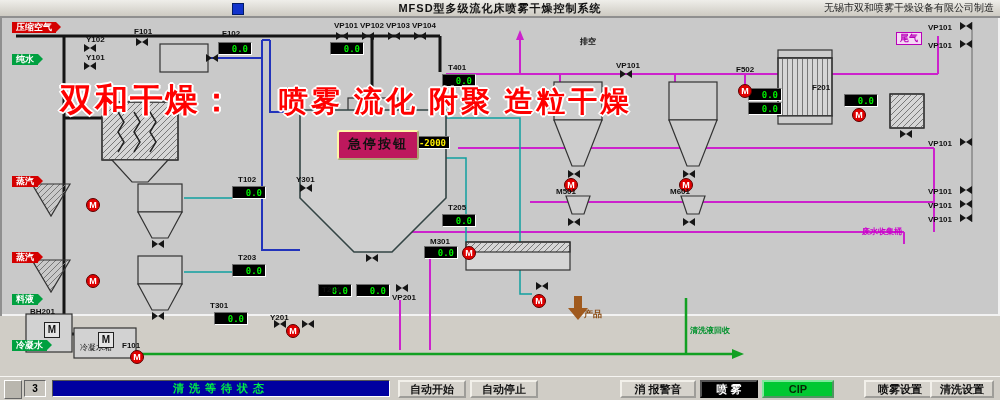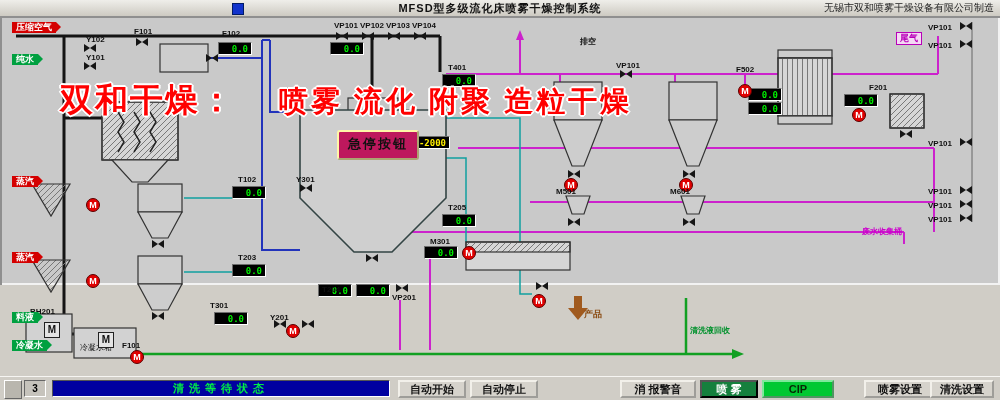--- a/index.html
+++ b/index.html
@@ -8,21 +8,21 @@
     -webkit-user-select:none;user-select:none;}
   
   .titlebar{position:absolute;left:0;top:0;right:0;height:16px;
     background:linear-gradient(#efeeea,#cdcac2);border-bottom:1px solid #9a978f;}
   .title{position:absolute;left:0;right:0;top:0;text-align:center;
     font-size:11px;font-weight:bold;color:#111;line-height:16px;letter-spacing:1px;}
   .company{position:absolute;right:6px;top:0;font-size:10px;color:#222;line-height:16px;}
   .app-icon{position:absolute;left:232px;top:3px;width:10px;height:10px;
     background:#1133cc;border:1px solid #001a66;}
   
-  .diagram{position:absolute;left:0;top:16px;width:1000px;height:269px;background:#c9c9c9;
+  .diagram{position:absolute;left:0;top:16px;width:1000px;height:300px;background:#c9c9c9;
     box-shadow:inset 2px 2px 0 #8f8f8f, inset -2px -2px 0 #f2f2f2;}
   .diagram svg{position:absolute;left:0;top:0;}
   .overlay{position:absolute;left:0;top:0;width:1000px;height:360px;}
   .lbl{position:absolute;font-size:8px;font-weight:bold;color:#101010;
     white-space:nowrap;line-height:1;z-index:20;}
   .lbl.pink{color:#cc00cc;}
   .lbl.green{color:#00912c;}
   .lbl.brown{color:#8a4a10;font-size:9px;}
   .lbl.pinkbox{color:#b800b8;border:1px solid #b800b8;background:#f4d9f4;
     padding:1px 3px;font-size:9px;}
@@ -69,21 +69,21 @@
   .counter{position:absolute;left:24px;top:3px;width:22px;height:17px;
     background:#c6c3bc;border:1px solid;border-color:#666 #fff #fff #666;
     font-size:10px;font-weight:bold;text-align:center;line-height:16px;box-sizing:border-box;}
   .statusbox{position:absolute;left:52px;top:3px;width:338px;height:17px;
     background:#0000a0;border:1px solid;border-color:#555 #fff #fff #555;
     color:#00ee44;font-size:11px;font-weight:bold;text-align:center;
     line-height:15px;letter-spacing:5px;box-sizing:border-box;}
   .btn{position:absolute;top:3px;height:18px;background:#d6d3cc;
     border:2px outset #f2f0ea;font-size:11px;font-weight:bold;color:#111;
     text-align:center;line-height:14px;box-sizing:border-box;cursor:pointer;z-index:5;}
-  .btn.dark{background:#15803d;color:#fff;border-color:#555;}
+  .btn.dark{background:#000000;color:#fff;border-color:#555;}
   .btn.green{background:#00c832;color:#052805;border-color:#7fe89b;}
 </style>
 </head>
 <body>
 
 <div class="window">
 
   <div class="titlebar">
     <span class="app-icon"></span>
     <div class="title">MFSD型多级流化床喷雾干燥控制系统</div>
@@ -172,35 +172,35 @@
         <polygon points="732,333 732,343 744,338" fill="#11a022"></polygon>
         <polygon points="574,280 582,280 582,292 588,292 578,304 568,292 574,292" fill="#a05a1e"></polygon>
       </g>
     </svg>
 
     <div class="overlay">
         <div class="lbl flow red" style="left: 12px; top: 6px;">压缩空气</div>
         <div class="lbl flow green" style="left: 12px; top: 38px;">纯水</div>
         <div class="lbl flow red" style="left: 12px; top: 160px;">蒸汽</div>
         <div class="lbl flow red" style="left: 12px; top: 236px;">蒸汽</div>
-        <div class="lbl flow green" style="left: 12px; top: 296px; text-align: center;">料液</div>
+        <div class="lbl flow green" style="left: 12px; top: 278px; text-align: center;">料液</div>
         <div class="lbl flow green" style="left: 12px; top: 324px;">冷凝水</div>
         <div class="lbl tag" style="left: 86px; top: 20px;">Y102</div>
         <div class="lbl tag" style="left: 86px; top: 38px;">Y101</div>
         <div class="lbl tag" style="left: 134px; top: 12px;">F101</div>
         <div class="lbl tag" style="left: 222px; top: 14px;">F102</div>
         <div class="lbl tag" style="left: 334px; top: 6px;">VP101</div>
         <div class="lbl tag" style="left: 360px; top: 6px;">VP102</div>
         <div class="lbl tag" style="left: 386px; top: 6px;">VP103</div>
         <div class="lbl tag" style="left: 412px; top: 6px;">VP104</div>
         <div class="lbl tag" style="left: 448px; top: 48px;">T401</div>
         <div class="lbl tag" style="left: 580px; top: 22px;">排空</div>
         <div class="lbl tag" style="left: 616px; top: 46px;">VP101</div>
         <div class="lbl tag" style="left: 736px; top: 50px;">F502</div>
-        <div class="lbl tag" style="left: 869px; top: 68px;">F201</div>
+        <div class="lbl tag" style="left: 812px; top: 68px;">F201</div>
         <div class="lbl tag" style="left: 288px; top: 90px;">T201</div>
         <div class="lbl tag" style="left: 296px; top: 160px;">Y301</div>
         <div class="lbl tag" style="left: 238px; top: 160px;">T102</div>
         <div class="lbl tag" style="left: 238px; top: 238px;">T203</div>
         <div class="lbl tag" style="left: 322px; top: 258px; margin-top: 12px;">T204</div>
         <div class="lbl tag" style="left: 392px; top: 278px;">VP201</div>
         <div class="lbl tag" style="left: 430px; top: 222px;">M301</div>
         <div class="lbl tag" style="left: 448px; top: 188px;">T205</div>
         <div class="lbl tag" style="left: 556px; top: 172px;">M501</div>
         <div class="lbl tag" style="left: 670px; top: 172px;">M601</div>

